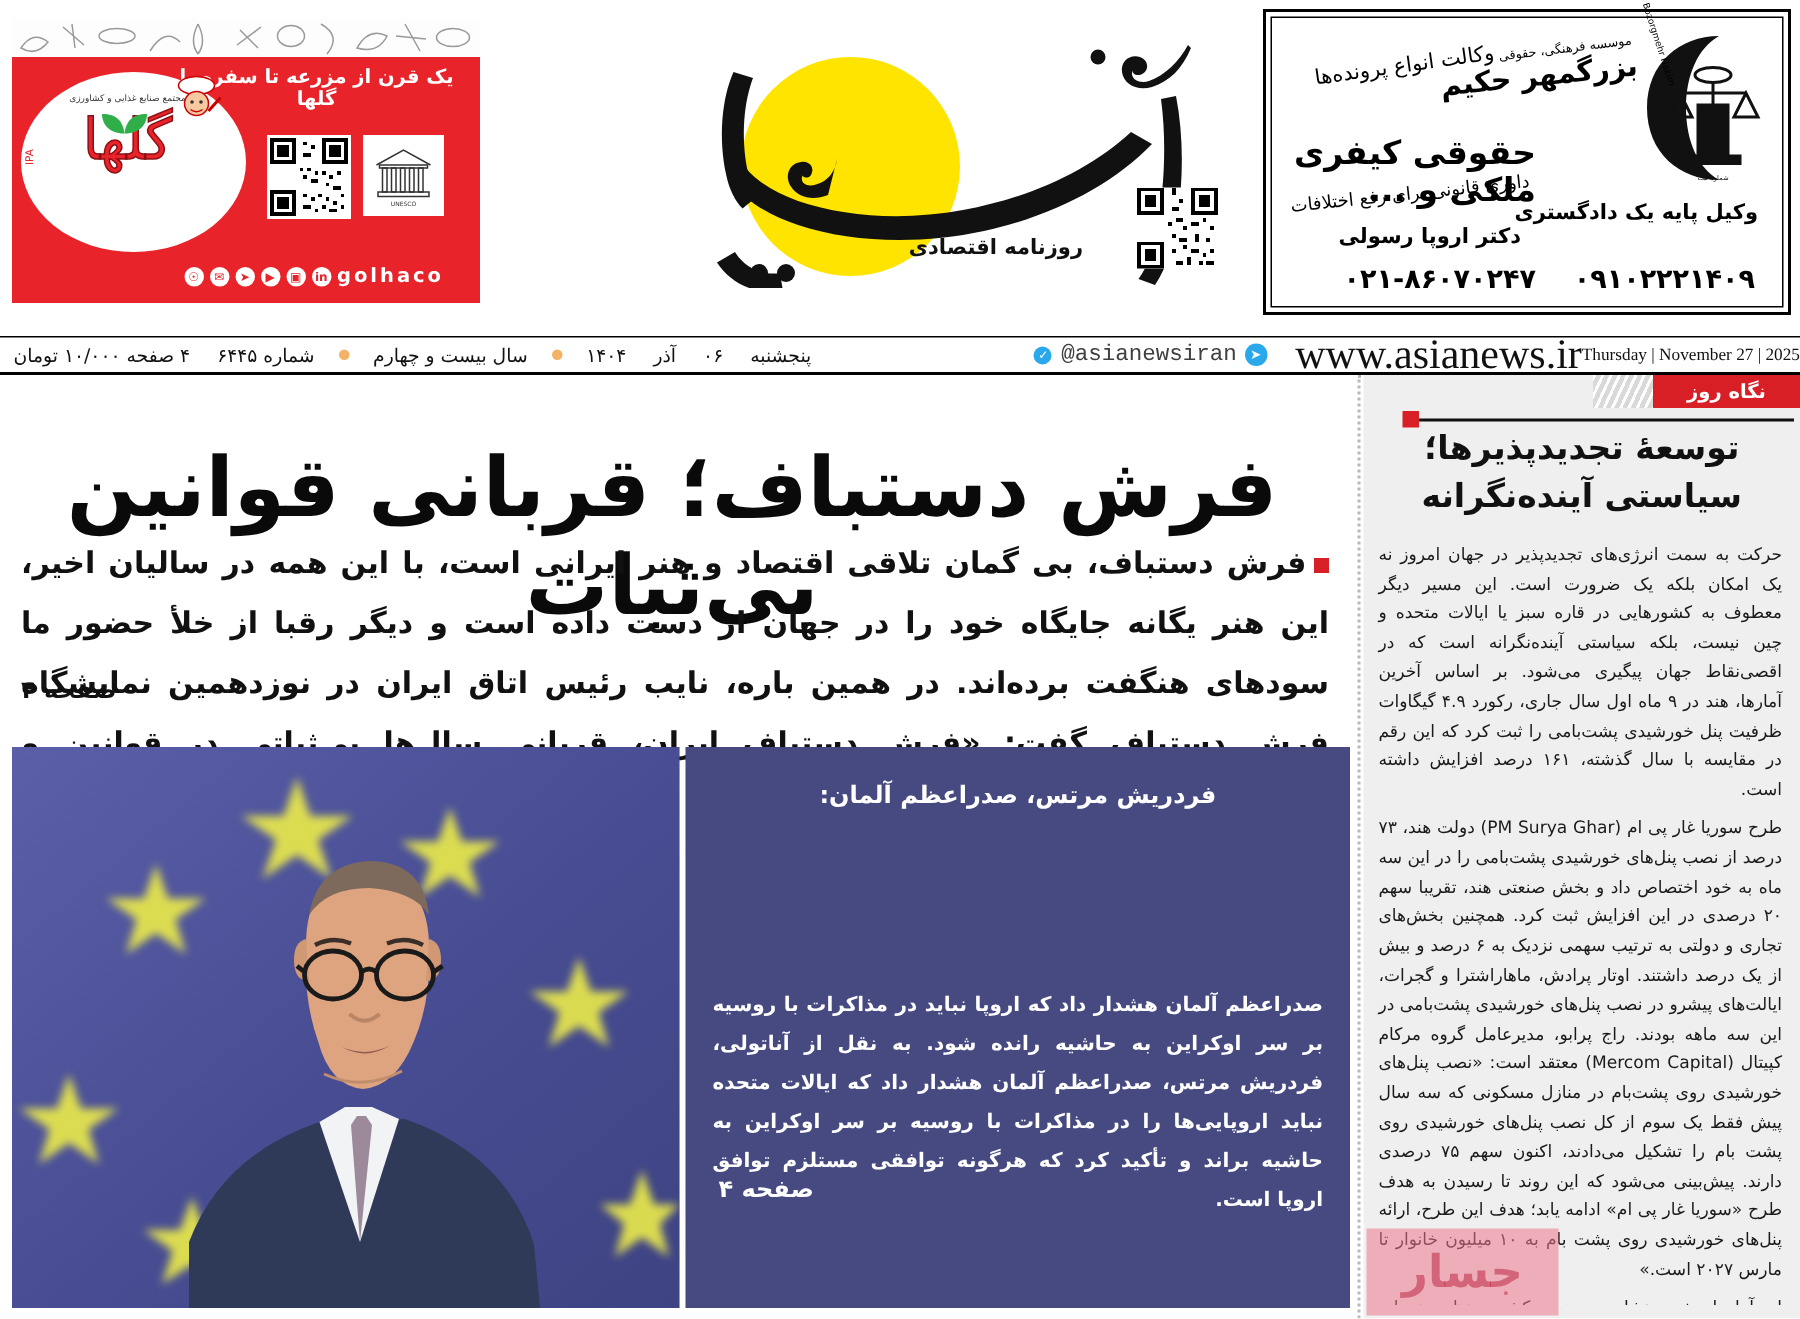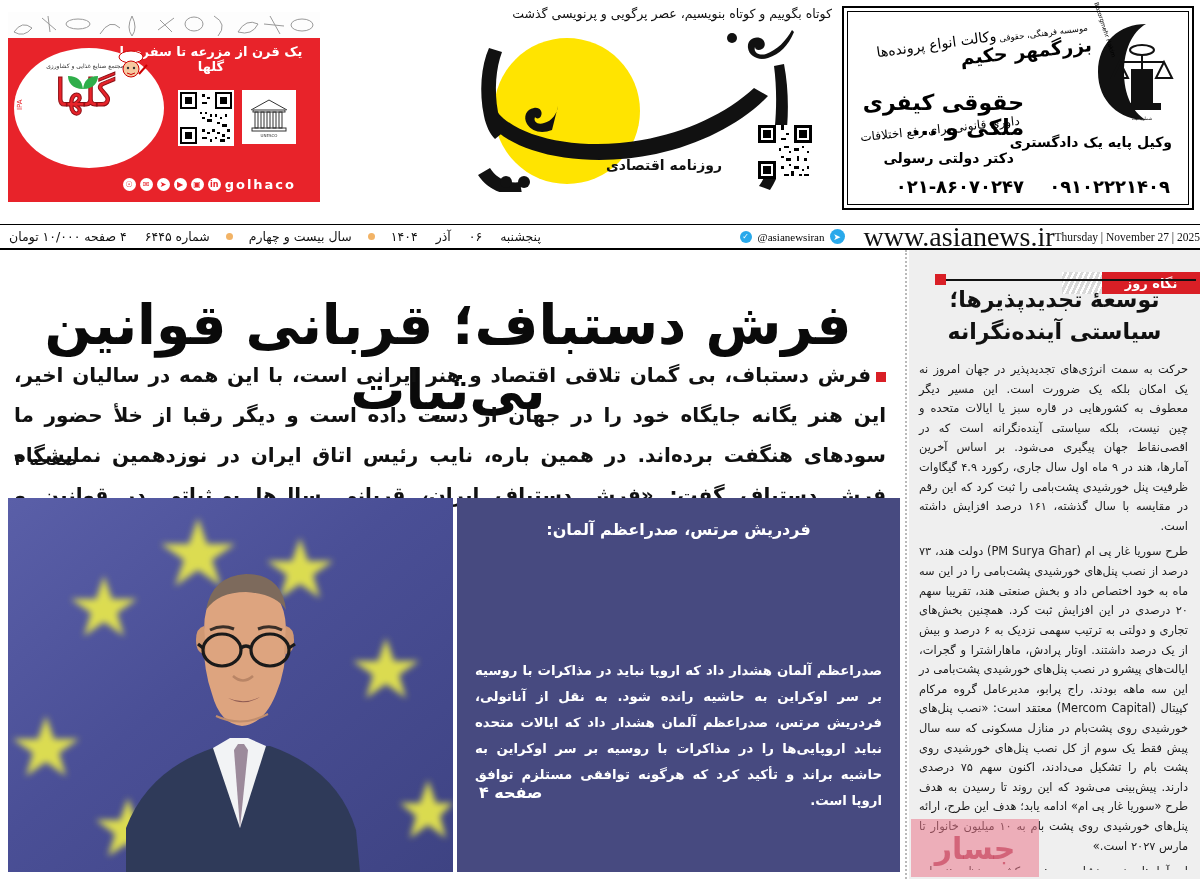--- a/index.html
+++ b/index.html
@@ -162,22 +162,22 @@
   }
   .ib-date-en{font-size:11.5px;color:#111;direction:ltr;font-weight:500;
     font-family:"Liberation Serif",serif;}
   .ib-site{font-size:28px;color:#111;direction:ltr;margin-right:0;margin-left:14px;
     font-family:"Liberation Serif",serif;}
   .tg-ic{
     width:15px;height:15px;border-radius:50%;background:#29a9eb;color:#fff;
     display:inline-flex;align-items:center;justify-content:center;font-size:9px;
     margin:0 5px;
   }
-  .ib-handle{font-size:11px;color:#000000;direction:ltr;
-    font-family:Liberation Serif, serif;}
+  .ib-handle{font-size:15px;color:#404040;direction:ltr;
+    font-family:Liberation Mono, monospace;}
   .vrfy{
     width:12px;height:12px;border-radius:50%;background:#29a9eb;color:#fff;
     display:inline-flex;align-items:center;justify-content:center;font-size:8px;margin:0 6px;
   }
   .infobar .right-grp{
     margin-right:auto;display:flex;flex-direction:row;align-items:center;
     padding-right:10px;gap:0;direction:rtl;
   }
   .ib-fa{font-size:12.5px;color:#111;direction:rtl;margin:0 9px;font-weight:500;}
   .dot{width:7px;height:7px;border-radius:50%;background:#f2b366;margin:0 7px;}
@@ -189,21 +189,21 @@
   .divider{
     position:absolute;top:0;right:293px;width:1px;height:629px;
     border-right:2px dotted #b9b9b9;
   }
 
   
   .sidebar{
     position:absolute;top:0;right:0;width:291px;height:629px;
     background:#efefef;
   }
-  .tag-wrap{position:absolute;top:0;right:0;width:324px;height:22px;margin-top:22px;}
+  .tag-wrap{position:absolute;top:0;right:0;width:324px;height:22px;}
   .tag-red{
     position:absolute;top:0;right:0;height:22px;min-width:78px;padding:0 10px;
     background:#d91f26;color:#fff;font-size:13px;font-weight:bold;
     display:flex;align-items:center;justify-content:center;direction:rtl;
   }
   .tag-hatch{
     position:absolute;top:0;right:78px;width:60px;height:22px;
     background:repeating-linear-gradient(115deg,#fff 0 2px,#d9d9d9 2px 5px);
   }
   .rule-row{position:absolute;top:24px;right:0;width:291px;height:10px;}
@@ -399,21 +399,20 @@
           <span class="ic">➤</span>
           <span class="ic">▶</span>
           <span class="ic">▣</span>
           <span class="ic">in</span>
           <span class="handle">golhaco</span>
         </div>
       </div>
     </div>
 
     <div class="logo-zone">
-      <div class="logo-slogan">کوتاه بگوییم و کوتاه بنویسیم، عصر پرگویی و پرنویسی گذشت</div>
       <div class="sun"></div>
       <div class="logo-asia">
         <svg viewBox="0 0 420 170">
           <g fill="#111">
 
             <path d="M392 10 c-6 14 -14 22 -26 26 c-10 3 -19 -2 -20 -10 c-1 -7 5 -12 12 -10 c6 2 6 9 2 11 c-3 2 -7 1 -7 -2 c-2 6 5 9 11 7 c11 -4 20 -13 26 -24z"></path>
             <path d="M372 44 c4 30 2 62 -3 88 c-2 12 -6 24 -12 32 l11 4 c8 -12 13 -28 15 -44 c4 -28 4 -56 -1 -82z"></path>
             <path d="M352 66 c-28 26 -68 44 -112 52 c-38 7 -78 5 -110 -6 c-14 -5 -26 -12 -34 -21 l-10 9 c10 13 26 22 44 28 c36 12 82 13 124 4 c46 -10 86 -31 112 -58z"></path>
             <path d="M96 90 c-4 -22 -2 -44 4 -60 l-13 -4 c-8 18 -10 44 -5 68 c2 10 6 18 11 23 l11 -9 c-4 -5 -6 -11 -8 -18z"></path>
             <path d="M150 108 c-10 4 -20 2 -25 -6 c-4 -7 -1 -15 7 -16 c6 -1 9 4 7 8 c-1 3 -5 3 -6 1 c-2 5 3 8 9 6 c8 -2 13 -9 14 -17z"></path>
@@ -481,21 +480,21 @@
           </g>
           <text x="52" y="102" font-size="4.5" fill="#111" text-anchor="middle" font-family="DejaVu Sans">شماره ثبت</text>
         </svg>
       </div>
       <div class="vert">Bozorgmehr Hakim</div>
       <div class="org-small">موسسه فرهنگی، حقوقی</div>
       <div class="org-name">بزرگمهر حکیم</div>
       <div class="l1">وکالت انواع پرونده‌ها</div>
       <div class="l2">حقوقی کیفری ملکی و ...</div>
       <div class="l3">داوری قانونی برای رفع اختلافات</div>
-      <div class="l4">دکتر دولتی رسولی</div>
+      <div class="l4">دکتر اروپا رسولی</div>
       <div class="l5">وکیل پایه یک دادگستری</div>
       <div class="ph1">۰۲۱-۸۶۰۷۰۲۴۷</div>
       <div class="ph2">۰۹۱۰۲۲۲۱۴۰۹</div>
     </div>
   </div>
 
   <div class="infobar">
     <div class="left-grp">
       <span class="ib-date-en">Thursday | November 27 | 2025</span>
       <span class="ib-site">www.asianews.ir</span>

